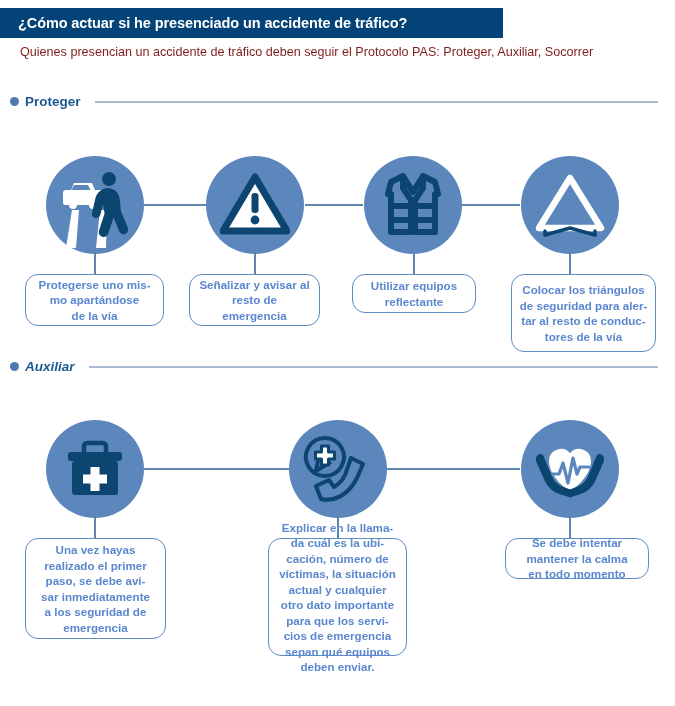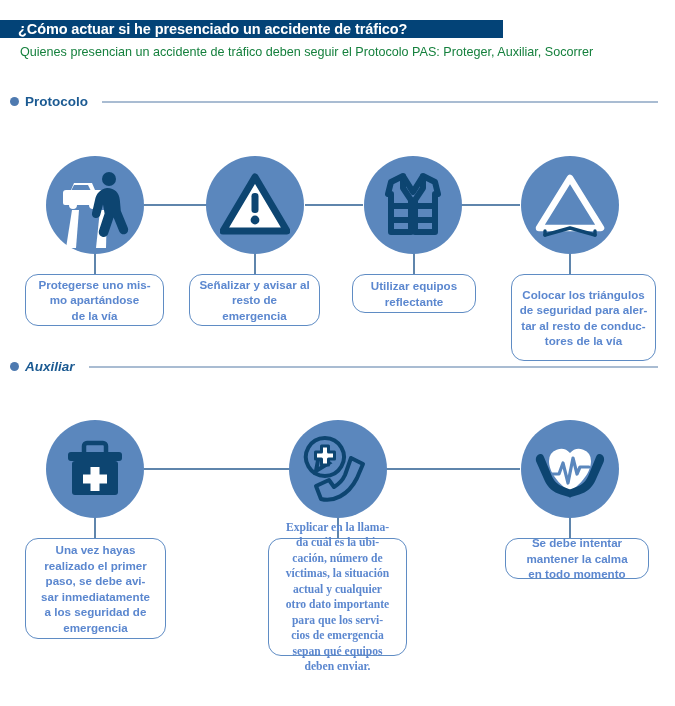--- a/index.html
+++ b/index.html
@@ -12,43 +12,43 @@
     background: #ffffff;
     font-family: "Liberation Sans", sans-serif;
     position: relative;
     overflow: hidden;
   }
 
   
   .header-bar {
     position: absolute;
     left: 0;
-    top: 20px;
+    top: 8px;
     width: 503px;
-    height: 18px;
+    height: 30px;
     background: #034377;
     display: flex;
     align-items: center;
   }
   .header-title {
     color: #ffffff;
     font-size: 14.5px;
     font-weight: bold;
     padding-left: 18px;
     letter-spacing: -0.1px;
     white-space: nowrap;
   }
 
   
   .intro {
     position: absolute;
     left: 20px;
     top: 44px;
     width: 620px;
-    color: #15803d;
+    color: #7f1d1d;
     font-size: 12.6px;
     line-height: 17px;
   }
 
   
   .section-head {
     position: absolute;
     left: 10px;
     display: flex;
     align-items: center;
@@ -129,21 +129,21 @@
 <body>
 
 <div class="header-bar">
   <div class="header-title">¿Cómo actuar si he presenciado un accidente de tráfico?</div>
 </div>
 
 <div class="intro">Quienes presencian un accidente de tráfico deben seguir el Protocolo PAS: Proteger, Auxiliar, Socorrer</div>
 
 <div class="section-head" id="sec-proteger">
   <span class="section-dot"></span>
-  <span class="section-label">Protocolo</span>
+  <span class="section-label">Proteger</span>
   <span class="section-rule"></span>
 </div>
 
 <div class="h-line" style="left:144px; top:204px; width:66px;"></div>
 <div class="h-line" style="left:305px; top:204px; width:58px;"></div>
 <div class="h-line" style="left:458px; top:204px; width:62px;"></div>
 
 <div class="v-line" style="left:94px; top:245px; height:30px;"></div>
 <div class="v-line" style="left:254px; top:245px; height:30px;"></div>
 <div class="v-line" style="left:413px; top:245px; height:30px;"></div>
@@ -198,21 +198,21 @@
 </div>
 
 <div class="caption" style="left:25px; top:274px; width:139px; height:52px;">Protegerse uno mis-
 mo apartándose
 de la vía</div>
 <div class="caption" style="left:189px; top:274px; width:131px; height:52px;">Señalizar y avisar al
 resto de
 emergencia</div>
 <div class="caption" style="left:352px; top:274px; width:124px; height:39px;">Utilizar equipos
 reflectante</div>
-<div class="caption" style="left:511px; top:274px; width:145px; height:87px;">Colocar los triángulos
+<div class="caption" style="left:511px; top:274px; width:145px; height:78px;">Colocar los triángulos
 de seguridad para aler-
 tar al resto de conduc-
 tores de la vía</div>
 
 <div class="section-head" id="sec-auxiliar">
   <span class="section-dot"></span>
   <span class="section-label">Auxiliar</span>
   <span class="section-rule"></span>
 </div>
 
@@ -258,21 +258,21 @@
     <path d="M69 16 c4 1 5 5 3.4 8.6 l-8 18 c-3 7 -9 12 -16 14 l-10 3 l-2 -7 l10 -4 c5 -2 9 -6 11 -11 l7 -17 c1 -3 2 -5 4.6 -4.6 z" fill="#0d4571"></path>
   </svg>
 </div>
 
 <div class="caption" style="left:25px; top:538px; width:141px; height:101px;">Una vez hayas
 realizado el primer
 paso, se debe avi-
 sar inmediatamente
 a los seguridad de
 emergencia</div>
-<div class="caption" style="left:268px; top:538px; width:139px; height:118px;font-family:Liberation Serif, serif;">Explicar en la llama-
+<div class="caption" style="left:268px; top:538px; width:139px; height:118px;">Explicar en la llama-
 da cuál es la ubi-
 cación, número de
 víctimas, la situación
 actual y cualquier
 otro dato importante
 para que los servi-
 cios de emergencia
 sepan qué equipos
 deben enviar.</div>
 <div class="caption" style="left:505px; top:538px; width:144px; height:41px;">Se debe intentar

